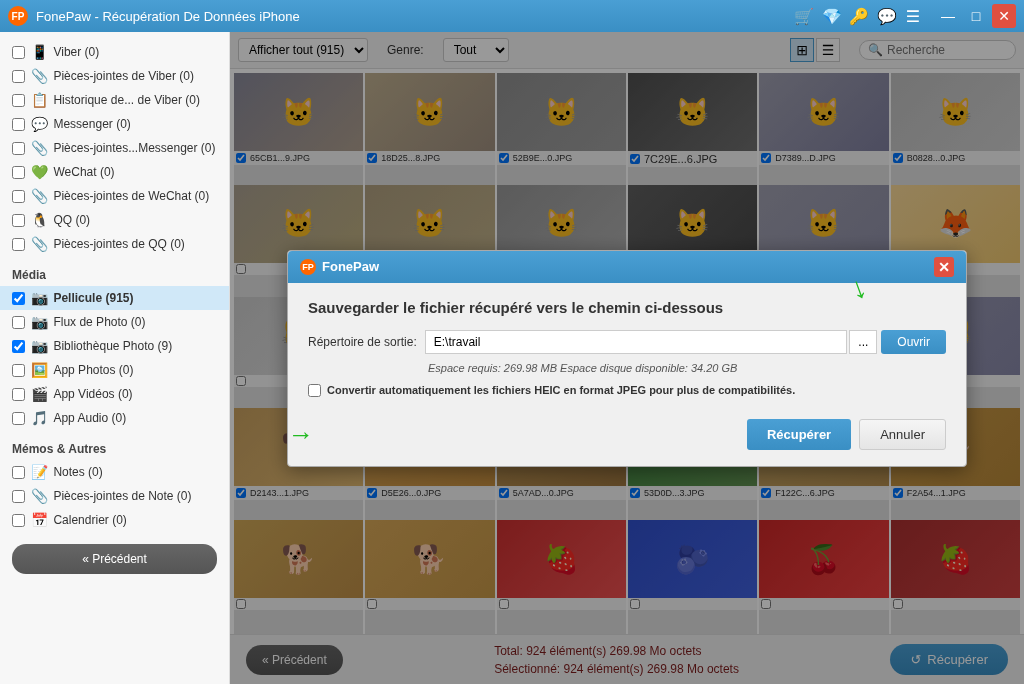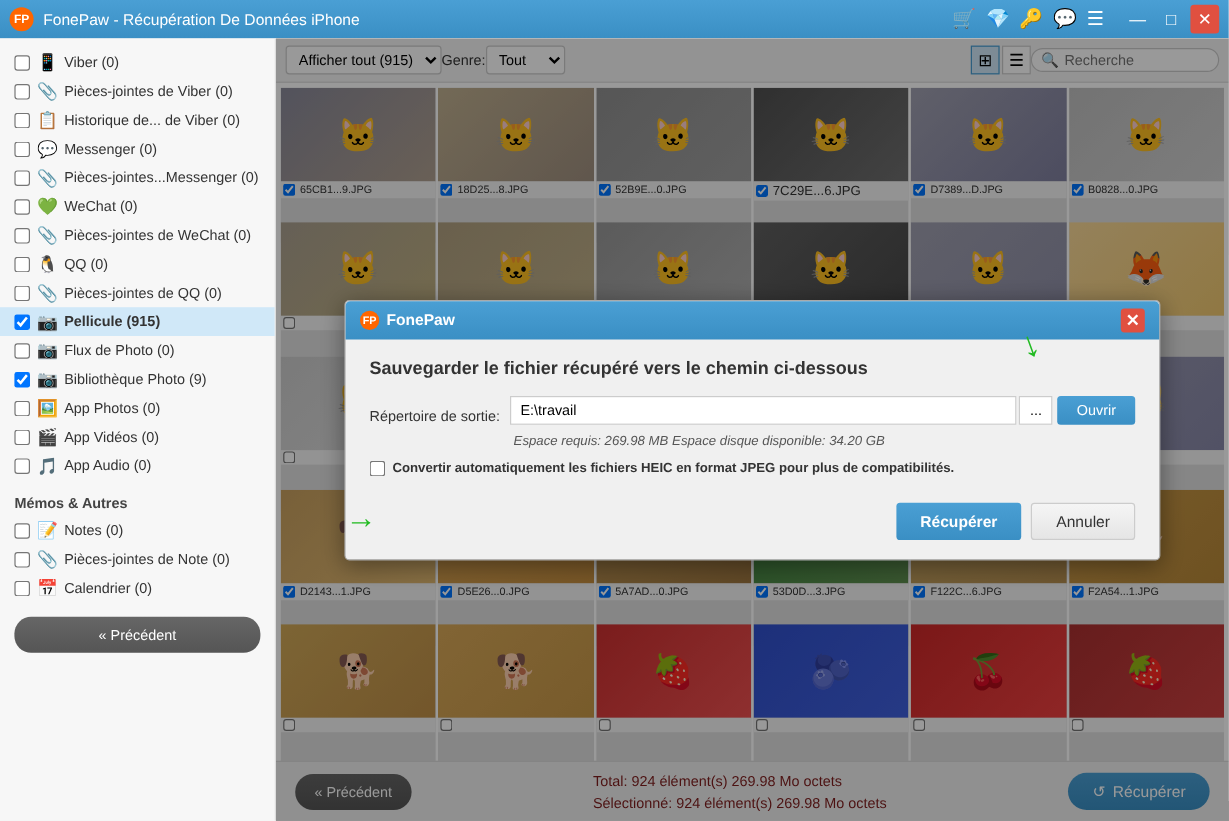--- a/index.html
+++ b/index.html
@@ -56,21 +56,21 @@
       position: relative;
     }
     
     
     .toolbar {
       display: flex;
       align-items: center;
       padding: 6px 8px;
       background: #f5f5f5;
       border-bottom: 1px solid #ddd;
-      gap: 0;
+      gap: 19px;
     }
     .toolbar select {
       padding: 3px 6px;
       border: 1px solid #ccc;
       border-radius: 3px;
       font-size: 12px;
       background: white;
     }
     .toolbar-spacer { flex: 1; }
     .view-buttons { display: flex; gap: 2px; }
@@ -167,21 +167,21 @@
       padding: 6px 12px;
       display: flex;
       align-items: center;
       justify-content: space-between;
       border-radius: 4px 4px 0 0;
     }
     .modal-header-title { font-size: 13px; font-weight: bold; display: flex; align-items: center; gap: 6px; }
     .modal-close { width: 20px; height: 20px; background: #e05040; border-radius: 3px; display: flex; align-items: center; justify-content: center; cursor: pointer; color: white; font-size: 14px; font-weight: bold; }
     .modal-body { padding: 16px 20px; }
     .modal-title { font-size: 15px; font-weight: bold; color: #333; margin-bottom: 14px; }
-    .form-row { display: flex; align-items: flex-end; margin-bottom: 8px; }
+    .form-row { display: flex; align-items: center; margin-bottom: 8px; }
     .form-label { font-size: 12px; color: #333; margin-right: 8px; white-space: nowrap; }
     .form-input { flex: 1; padding: 4px 8px; border: 1px solid #ccc; background: white; font-size: 12px; }
     .form-browse { padding: 4px 8px; background: white; border: 1px solid #ccc; cursor: pointer; font-size: 12px; margin-left: 2px; }
     .form-open-btn { padding: 5px 16px; background: linear-gradient(to bottom, #4a9fd4, #3a8fc4); color: white; border: none; cursor: pointer; font-size: 12px; margin-left: 4px; border-radius: 3px; }
     .disk-info { font-size: 11px; color: #555; margin-bottom: 10px; margin-left: 120px; font-style: italic; }
     .checkbox-row { display: flex; align-items: center; margin-bottom: 14px; }
     .checkbox-row input { margin-right: 6px; }
     .checkbox-row label { font-size: 11px; color: #333; font-weight: bold; }
     .modal-footer { display: flex; justify-content: flex-end; gap: 8px; padding-top: 8px; position: relative; }
     .recover-btn { padding: 7px 20px; background: linear-gradient(to bottom, #4a9fd4, #3a8fc4); color: white; border: none; cursor: pointer; font-size: 13px; border-radius: 3px; font-weight: bold; }
@@ -263,20 +263,21 @@
       <input type="checkbox" style="">
       <span class="item-icon">🐧</span>
       <span>QQ (0)</span>
     </div>
     <div class="sidebar-item">
       <input type="checkbox" style="">
       <span class="item-icon">📎</span>
       <span>Pièces-jointes de QQ (0)</span>
     </div>
 
+    <div class="sidebar-section">Média</div>
 
     <div class="sidebar-item active" style="background:#d0e8f8;">
       <input type="checkbox" checked="" style="">
       <span class="item-icon">📷</span>
       <span style="font-weight:bold;">Pellicule (915)</span>
     </div>
     <div class="sidebar-item">
       <input type="checkbox" style="">
       <span class="item-icon">📷</span>
       <span>Flux de Photo (0)</span>

